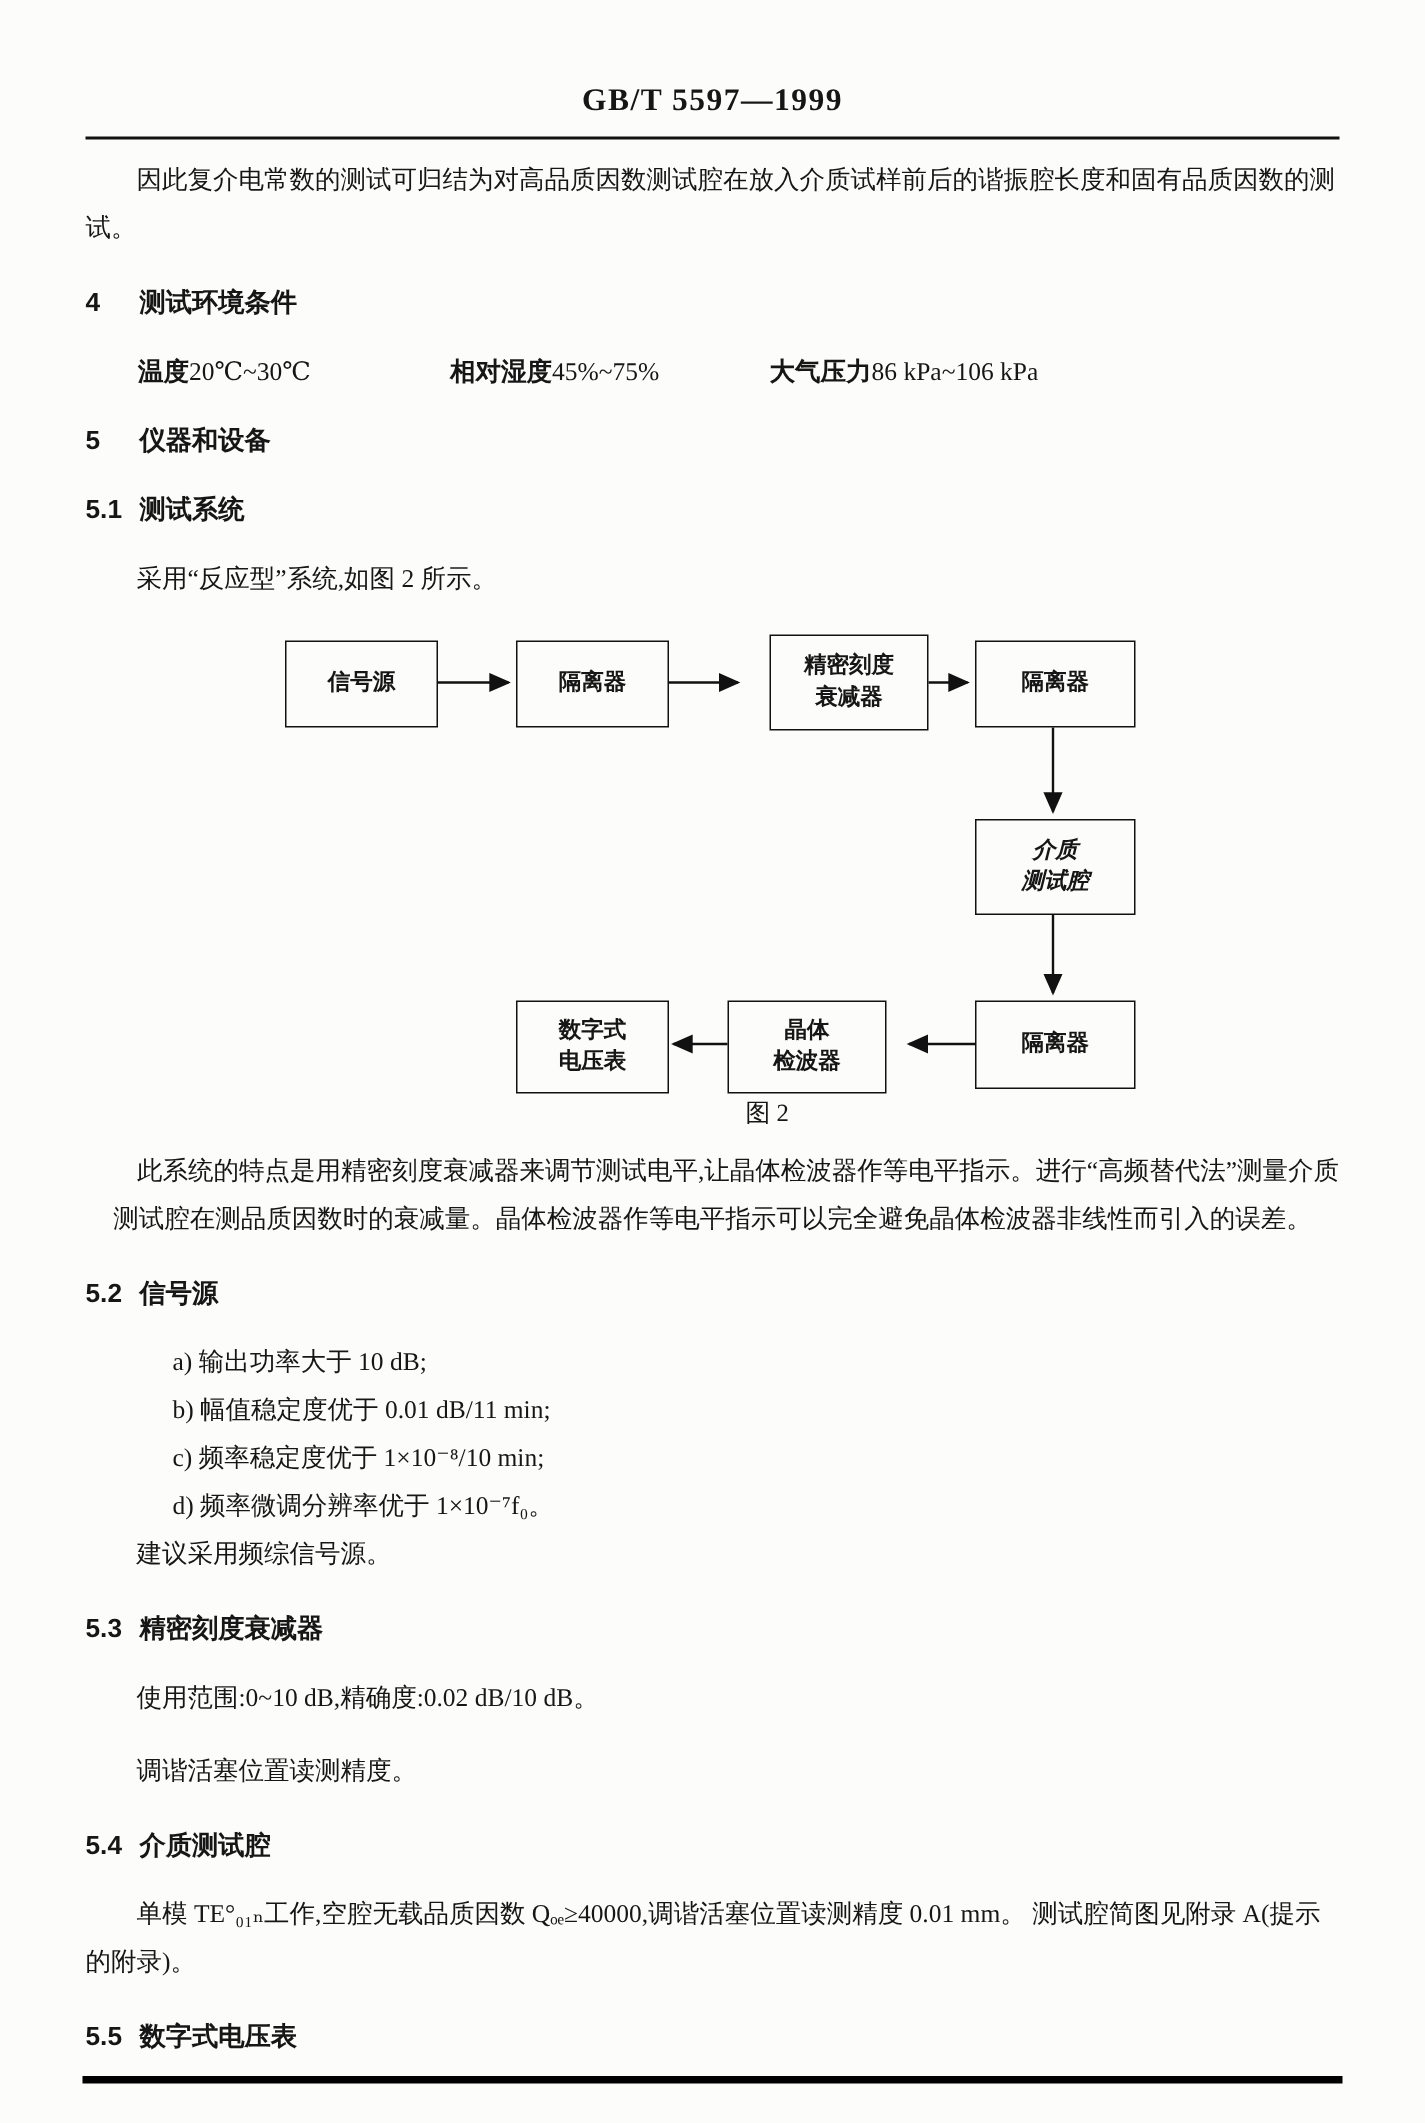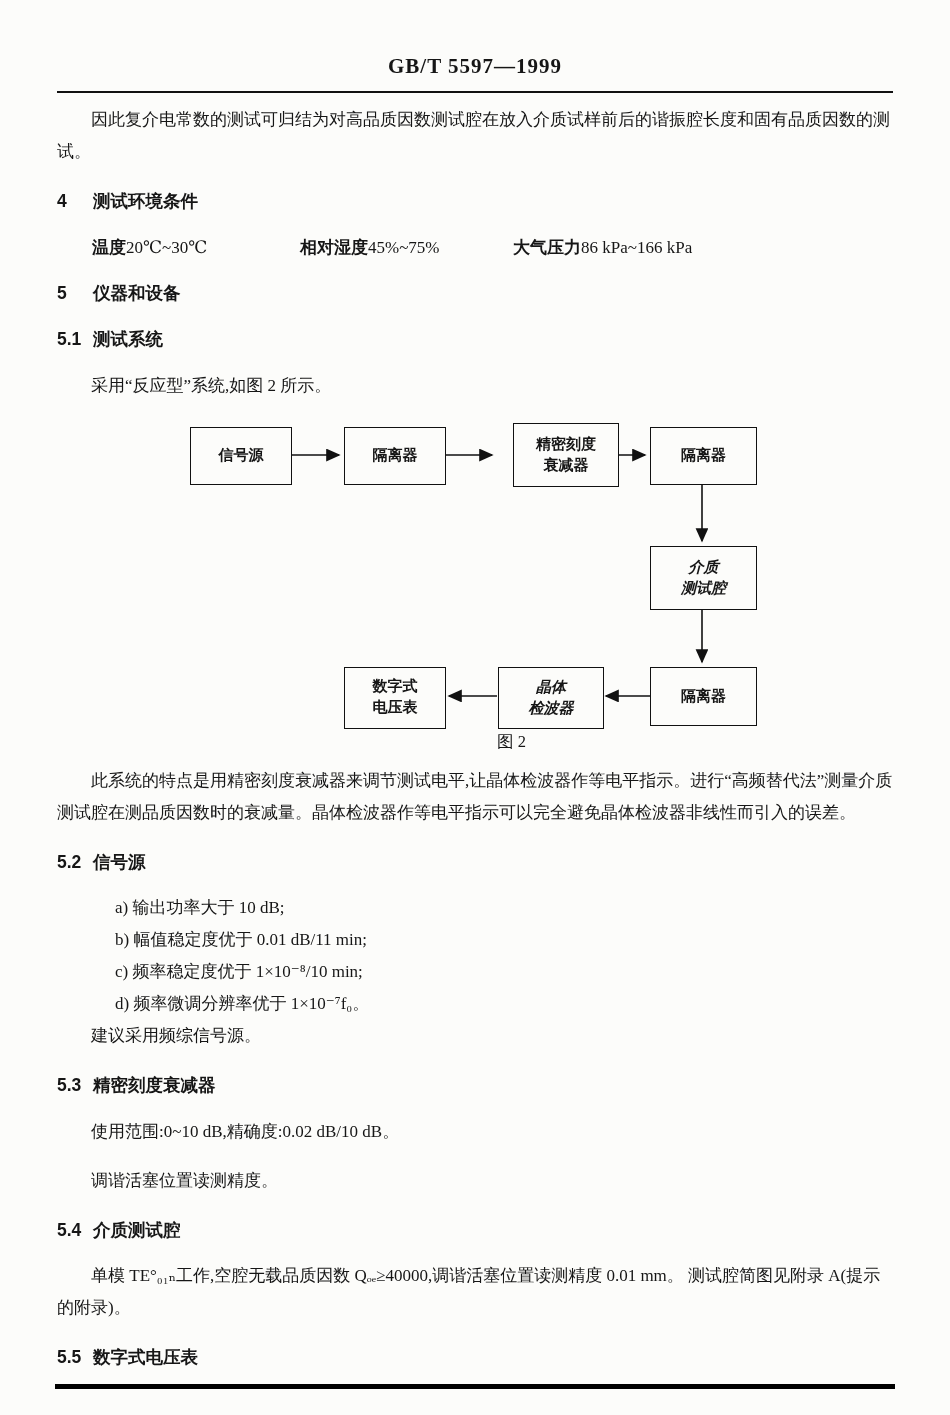--- a/index.html
+++ b/index.html
@@ -105,21 +105,21 @@
     <div class="env-col c1">
       <div class="env-label">温度</div>
       <div class="env-value">20℃~30℃</div>
     </div>
     <div class="env-col c2">
       <div class="env-label">相对湿度</div>
       <div class="env-value">45%~75%</div>
     </div>
     <div class="env-col c3">
       <div class="env-label">大气压力</div>
-      <div class="env-value">86 kPa~166 kPa</div>
+      <div class="env-value">86 kPa~106 kPa</div>
     </div>
   </div>
 
   <h2 class="clause">
     <span class="cnum">5</span>
     <span>仪器和设备</span>
   </h2>
 
   <h2 class="clause">
     <span class="cnum">5.1</span>
@@ -156,33 +156,33 @@
     <div class="dbox" style="left:593px;top:8px;width:105px;height:56px;">
       <span>隔离器</span>
     </div>
     <div class="dbox" style="left:593px;top:127px;width:105px;height:62px;font-style:italic;">
       <span>介质
 测试腔</span>
     </div>
     <div class="dbox" style="left:593px;top:248px;width:105px;height:57px;">
       <span>隔离器</span>
     </div>
-    <div class="dbox" style="left:441px;top:248px;width:104px;height:60px;font-style:italic;">
+    <div class="dbox" style="left:428px;top:248px;width:104px;height:60px;">
       <span>晶体
 检波器</span>
     </div>
     <div class="dbox" style="left:287px;top:248px;width:100px;height:60px;font-family:Liberation Mono, monospace;">
       <span>数字式
 电压表</span>
     </div>
 
     <figcaption class="figcap">图 2</figcaption>
   </figure>
 
-  <p class="para" style="margin-top:4px;">此系统的特点是用精密刻度衰减器来调节测试电平,让晶体检波器作等电平指示。进行“高频替代法”测量介质测试腔在测品质因数时的衰减量。晶体检波器作等电平指示可以完全避免晶体检波器非线性而引入的误差。</p>
+  <p class="para" style="margin-top:4px;text-align:center;">此系统的特点是用精密刻度衰减器来调节测试电平,让晶体检波器作等电平指示。进行“高频替代法”测量介质测试腔在测品质因数时的衰减量。晶体检波器作等电平指示可以完全避免晶体检波器非线性而引入的误差。</p>
 
   <h2 class="clause">
     <span class="cnum">5.2</span>
     <span>信号源</span>
   </h2>
   <div class="list-item">a) 输出功率大于 10 dB;</div>
   <div class="list-item">b) 幅值稳定度优于 0.01 dB/11 min;</div>
   <div class="list-item">c) 频率稳定度优于 1×10⁻⁸/10 min;</div>
   <div class="list-item">d) 频率微调分辨率优于 1×10⁻⁷f₀。</div>
   <p class="para" style="margin-top:0;">建议采用频综信号源。</p>

